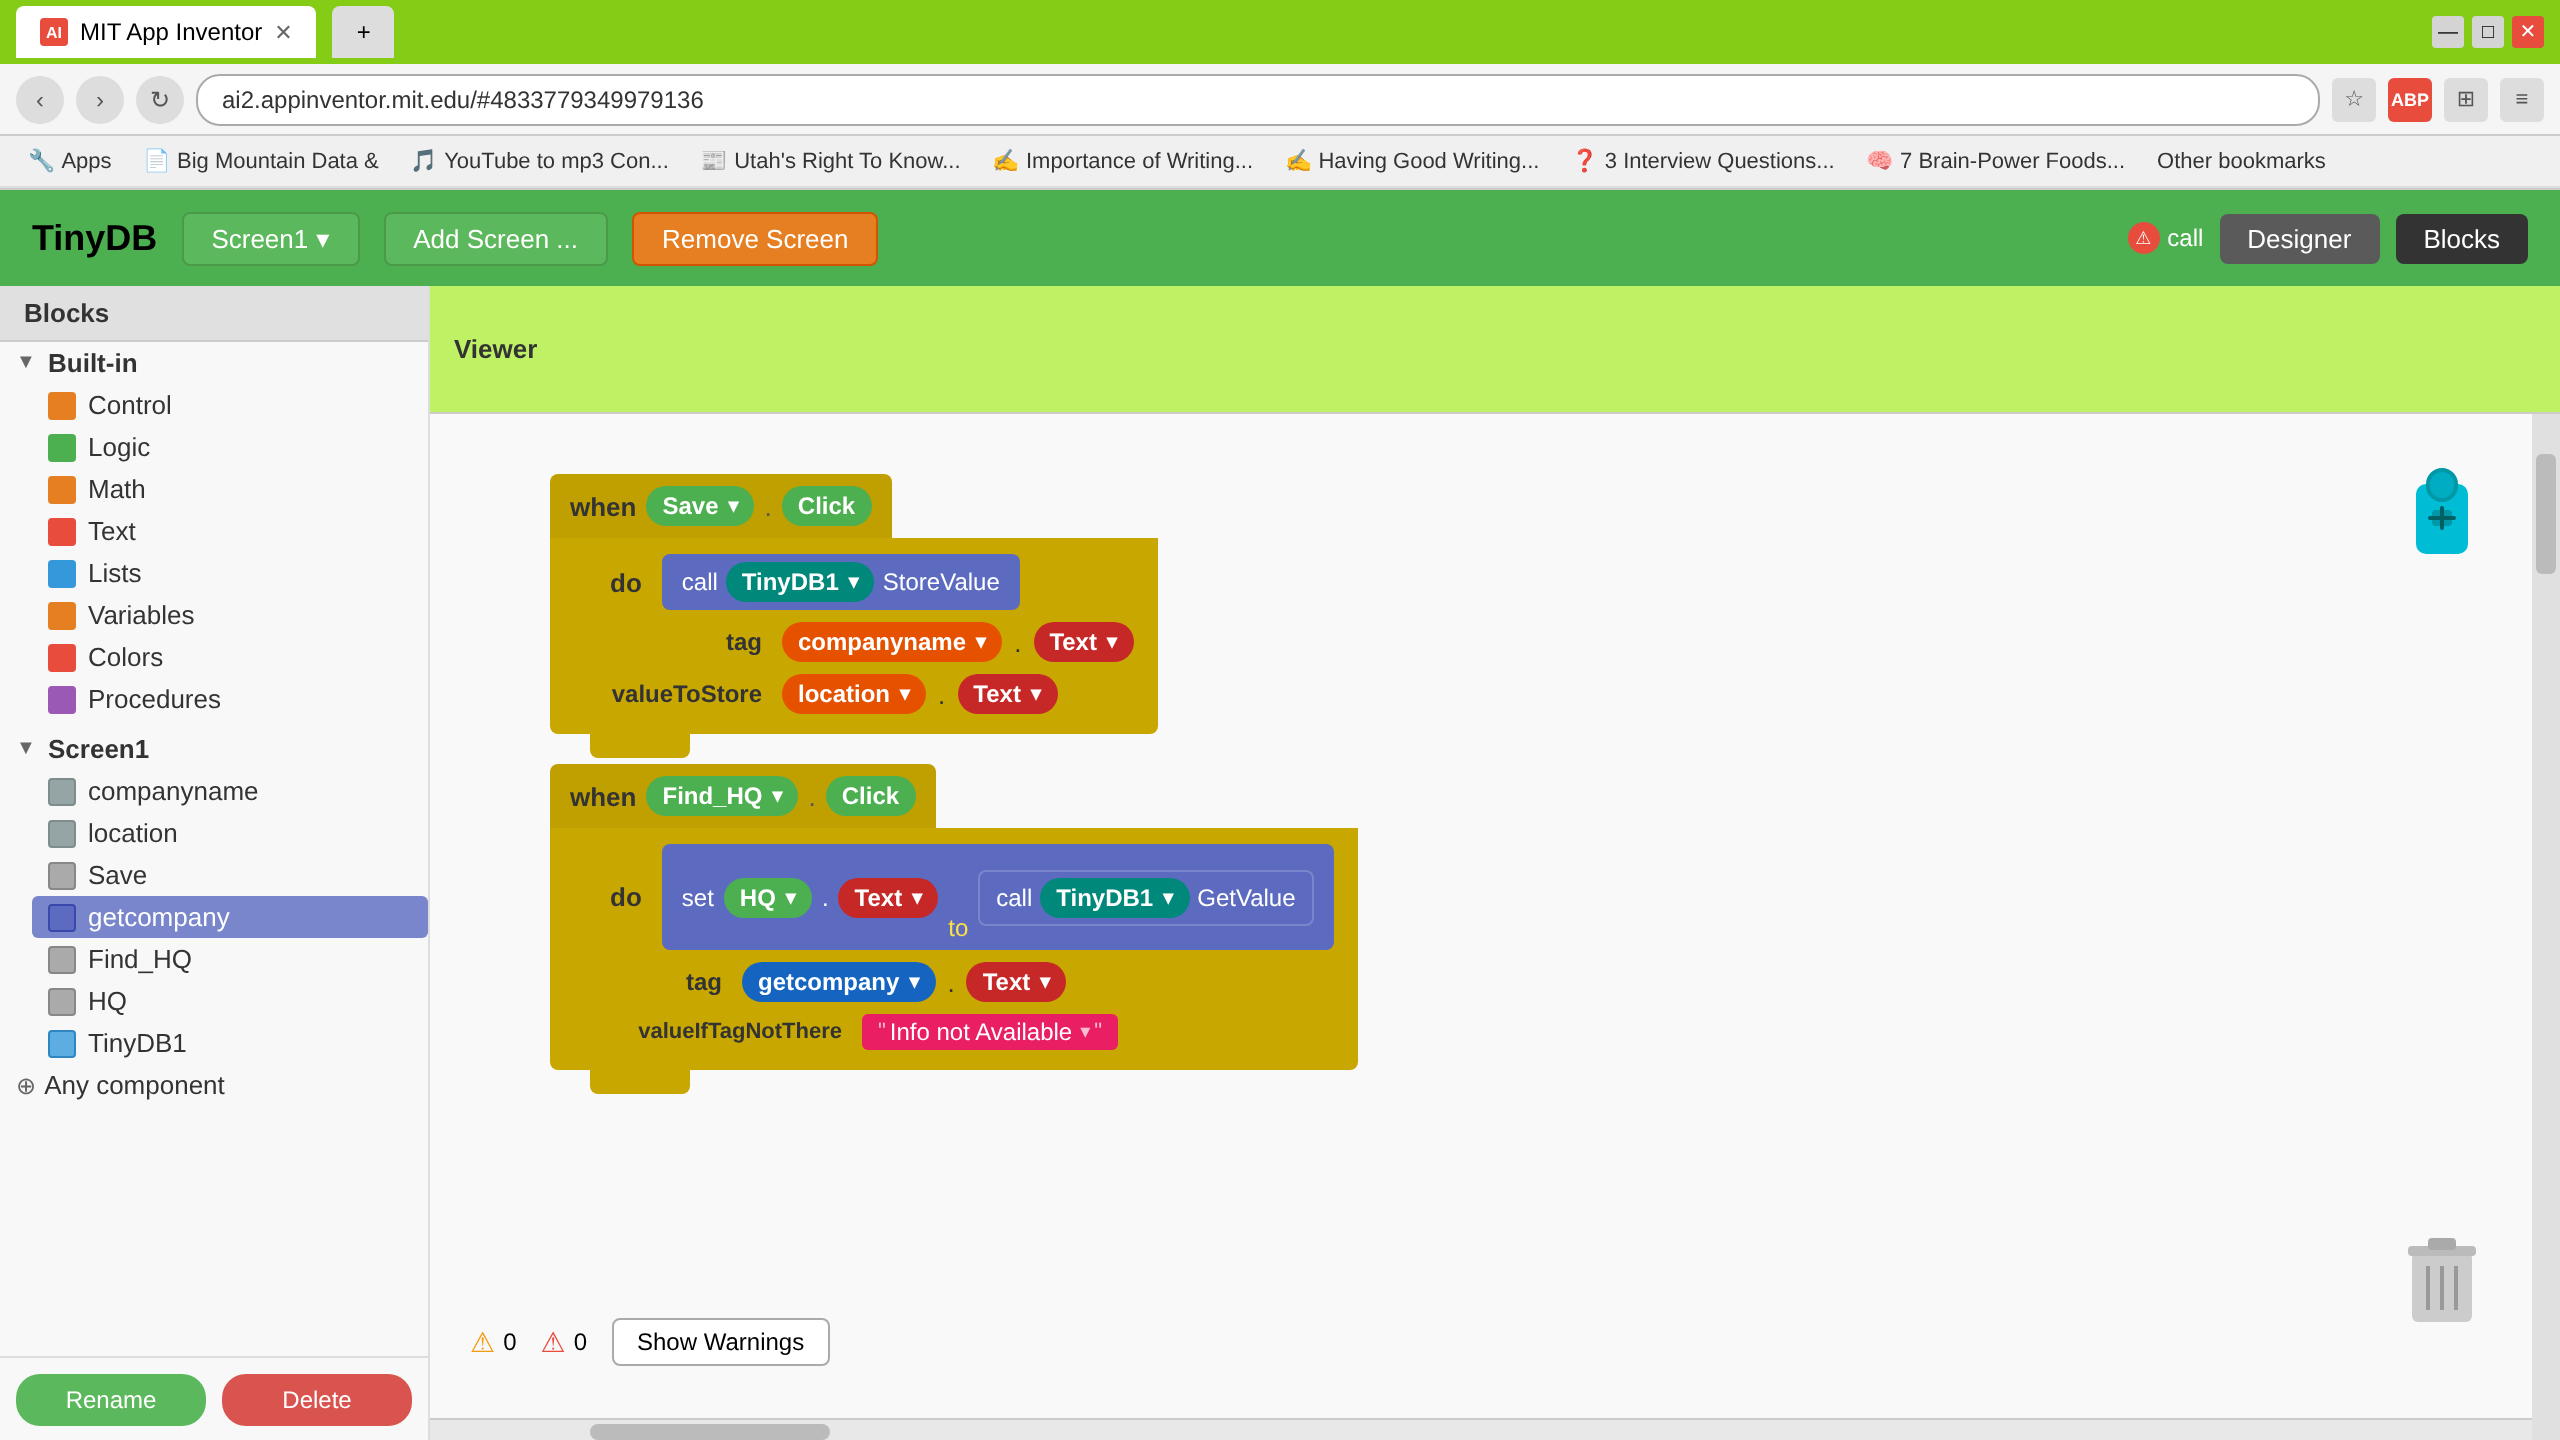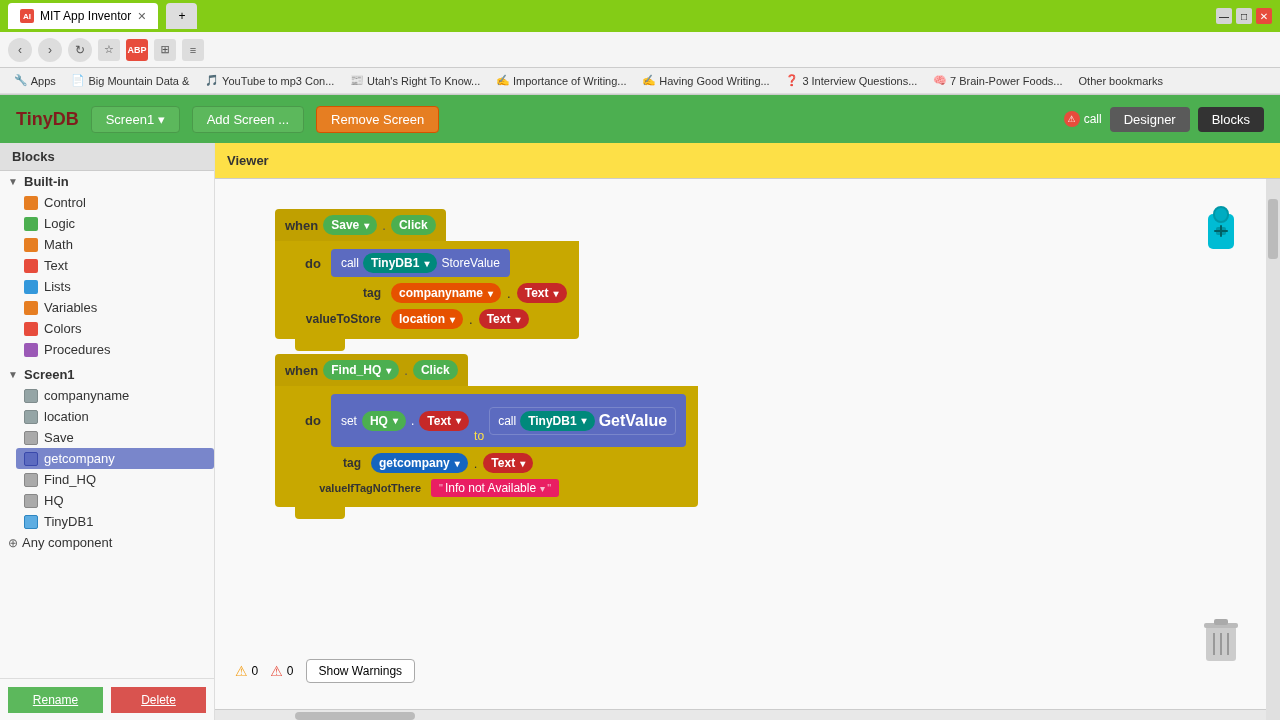--- a/index.html
+++ b/index.html
@@ -19,46 +19,46 @@
     .browser-nav { background: #f5f5f5; display: flex; align-items: center; padding: 4px 8px; gap: 6px; height: 36px; border-bottom: 1px solid #ccc; }
     .nav-btn { width: 24px; height: 24px; background: #ddd; border-radius: 50%; display: flex; align-items: center; justify-content: center; font-size: 12px; cursor: pointer; color: #555; border: none; }
     .address-bar { flex: 1; height: 26px; border: 1px solid #aaa; border-radius: 12px; padding: 0 12px; font-size: 12px; background: white; display: flex; align-items: center; color: #333; }
     .nav-icons { display: flex; gap: 6px; align-items: center; }
     .nav-icon { width: 22px; height: 22px; background: #ddd; border-radius: 3px; display: flex; align-items: center; justify-content: center; font-size: 11px; cursor: pointer; color: #555; }
     .bookmarks-bar { background: #f0f0f0; display: flex; align-items: center; padding: 2px 8px; gap: 4px; height: 26px; border-bottom: 1px solid #ddd; overflow: hidden; font-size: 11px; }
     .bookmark-item { display: flex; align-items: center; gap: 3px; padding: 2px 6px; border-radius: 3px; cursor: pointer; white-space: nowrap; color: #333; }
 
     
     .app-header { background: #4CAF50; display: flex; align-items: center; padding: 0 16px; height: 48px; gap: 12px; }
-    .app-logo { font-size: 18px; font-weight: bold; color: #7f1d1d; }
+    .app-logo { font-size: 18px; font-weight: bold; color: #000000; }
     .header-btn { background: #5cb85c; border: 1px solid #4a9a4a; color: white; padding: 5px 14px; border-radius: 4px; cursor: pointer; font-size: 13px; display: flex; align-items: center; gap: 4px; }
     .header-btn-orange { background: #e67e22; border-color: #d35400; }
     .header-right-btn { background: #5a5a5a; color: white; border: none; padding: 5px 14px; border-radius: 4px; cursor: pointer; font-size: 13px; }
     .header-right-btn.active { background: #333; }
 
     
     .main-layout { display: flex; height: calc(720px - 32px - 36px - 26px - 48px); }
 
     
     .sidebar { width: 215px; background: #f8f8f8; border-right: 1px solid #ddd; display: flex; flex-direction: column; overflow-y: auto; }
     .sidebar-header { background: #e0e0e0; padding: 6px 12px; font-size: 13px; font-weight: bold; color: #333; display: flex; align-items: center; gap: 6px; border-bottom: 1px solid #ccc; }
     .tree-item { display: flex; align-items: center; gap: 4px; padding: 3px 8px; cursor: pointer; color: #333; font-size: 13px; }
     .tree-item.selected { background: #7986CB; color: white; border-radius: 3px; }
     .tree-item .icon-box { width: 14px; height: 14px; border-radius: 2px; display: inline-block; margin-right: 2px; }
     .expand-arrow { font-size: 10px; color: #666; width: 12px; }
     .tree-children { padding-left: 16px; }
     .leaf-icon { width: 14px; height: 14px; display: inline-block; border-radius: 2px; margin-right: 2px; }
 
     .sidebar-bottom { margin-top: auto; padding: 8px; display: flex; gap: 8px; border-top: 1px solid #ddd; }
-    .sidebar-bottom-btn { flex: 1; padding: 6px; background: #5cb85c; color: white; border: none; border-radius: 0; cursor: pointer; font-size: 12px; text-decoration: underline; }
+    .sidebar-bottom-btn { flex: 1; padding: 6px; background: #5cb85c; color: white; border: none; border-radius: 12px; cursor: pointer; font-size: 12px; }
     .sidebar-bottom-btn.danger { background: #d9534f; }
 
     
     .viewer { flex: 1; display: flex; flex-direction: column; background: #fff; overflow: hidden; }
-    .viewer-header { background: #fde047; padding: 10px 12px; font-size: 13px; font-weight: bold; color: #333; border-bottom: 1px solid #ccc; }
+    .viewer-header { background: #bef264; padding: 24px 12px; font-size: 13px; font-weight: bold; color: #333; border-bottom: 1px solid #ccc; }
     .viewer-canvas { flex: 1; background: #f9f9f9; position: relative; overflow: hidden; }
 
     
     .block-group { position: absolute; }
     .block-label { color: #333; font-size: 13px; font-weight: bold; }
 
     .pill { border-radius: 12px; padding: 3px 8px; font-size: 12px; font-weight: bold; display: inline-flex; align-items: center; gap: 3px; cursor: pointer; }
     .pill-green { background: #4CAF50; color: white; }
     .pill-teal { background: #00897B; color: white; }
     .pill-blue { background: #1565C0; color: white; }
@@ -108,20 +108,23 @@
     <div class="window-controls">
       <div class="win-btn win-min">—</div>
       <div class="win-btn win-max">□</div>
       <div class="win-btn win-close">✕</div>
     </div>
   </div>
   <div class="browser-nav">
     <button class="nav-btn">‹</button>
     <button class="nav-btn">›</button>
     <button class="nav-btn">↻</button>
+    <div class="address-bar">
+      <span>ai2.appinventor.mit.edu/#4833779349979136</span>
+    </div>
     <div class="nav-icons">
       <div class="nav-icon">☆</div>
       <div class="nav-icon" style="background:#e74c3c; color:white; font-size:9px; font-weight:bold;">ABP</div>
       <div class="nav-icon">⊞</div>
       <div class="nav-icon">≡</div>
     </div>
   </div>
   <div class="bookmarks-bar">
     <div class="bookmark-item">
       <span style="font-size:11px;">🔧</span>
@@ -377,21 +380,21 @@
                   <span>Text</span>
                   <span class="pill-dropdown">▾</span>
                 </span>
                 <span style="color:#fde047; font-size:12px;margin-top:31px;">to</span>
                 <div style="background:#5c6bc0; border:1px solid #7986cb; border-radius:4px; padding:3px 8px; display:inline-flex; align-items:center; gap:4px;">
                   <span style="color:white; font-size:12px;">call</span>
                   <span class="pill pill-teal">
                     <span>TinyDB1</span>
                     <span class="pill-dropdown">▾</span>
                   </span>
-                  <span style="color:white; font-size:16px;font-weight:bold;">GetValue</span>
+                  <span style="color:white; font-size:12px;">GetValue</span>
                 </div>
               </div>
             </div>
             <div class="do-row">
               <span class="row-label" style="min-width:60px;">tag</span>
               <span class="pill pill-blue">
                 <span>getcompany</span>
                 <span class="pill-dropdown">▾</span>
               </span>
               <span style="color:#333; font-size:13px;">.</span>

